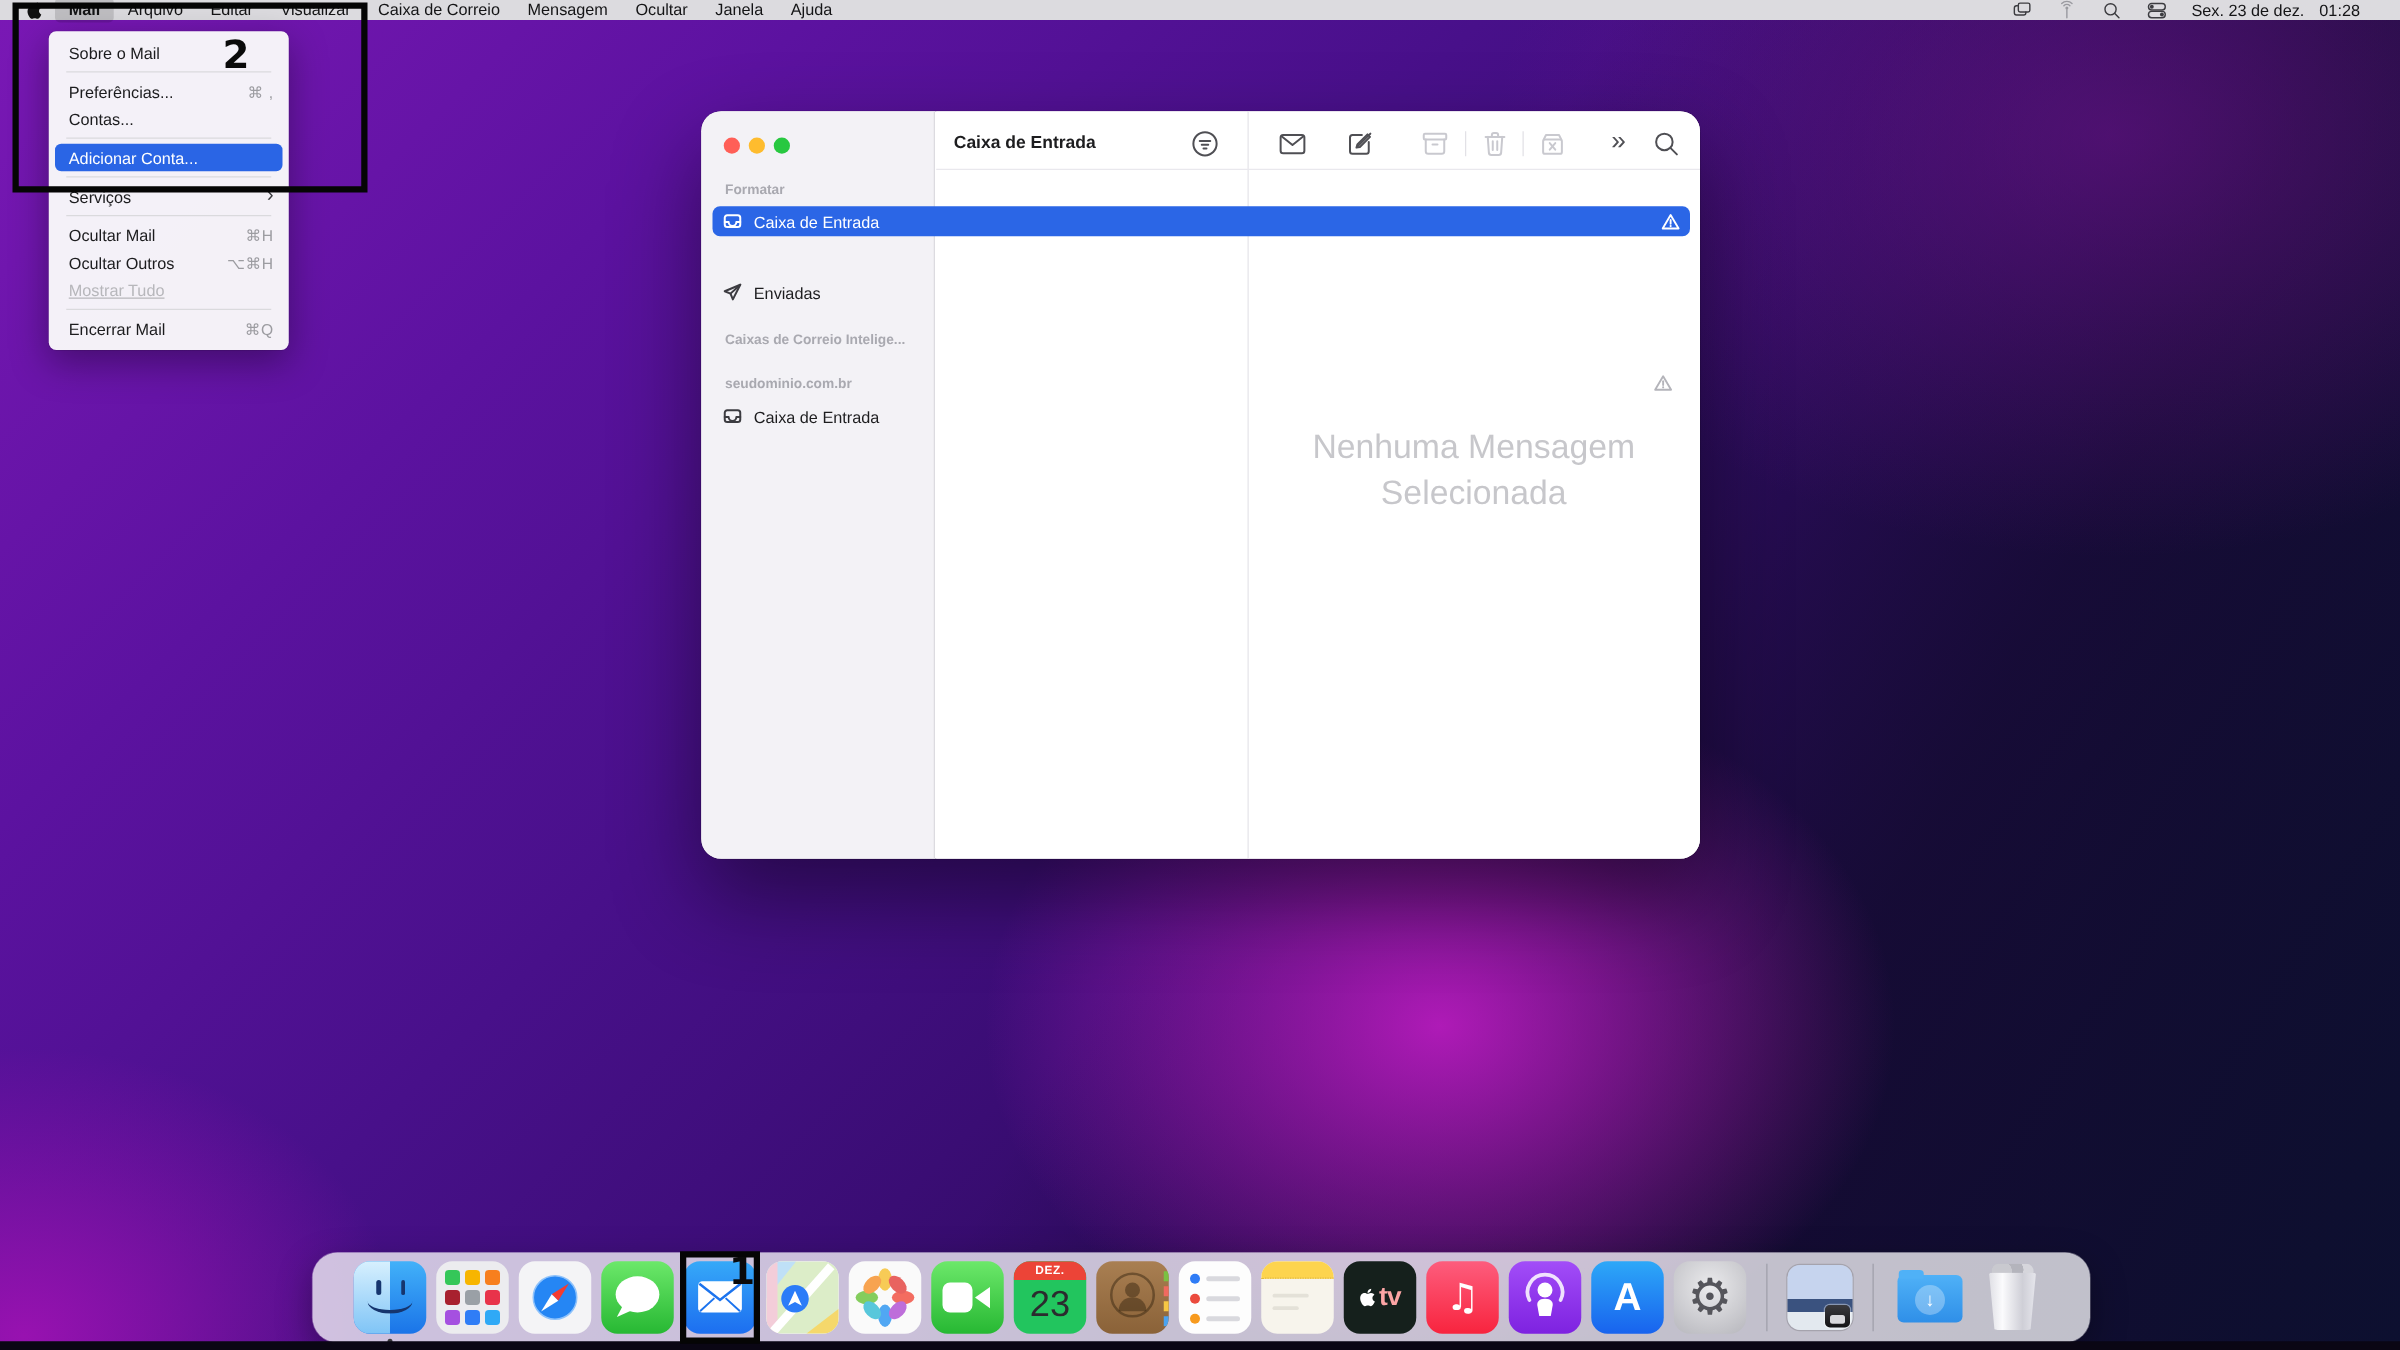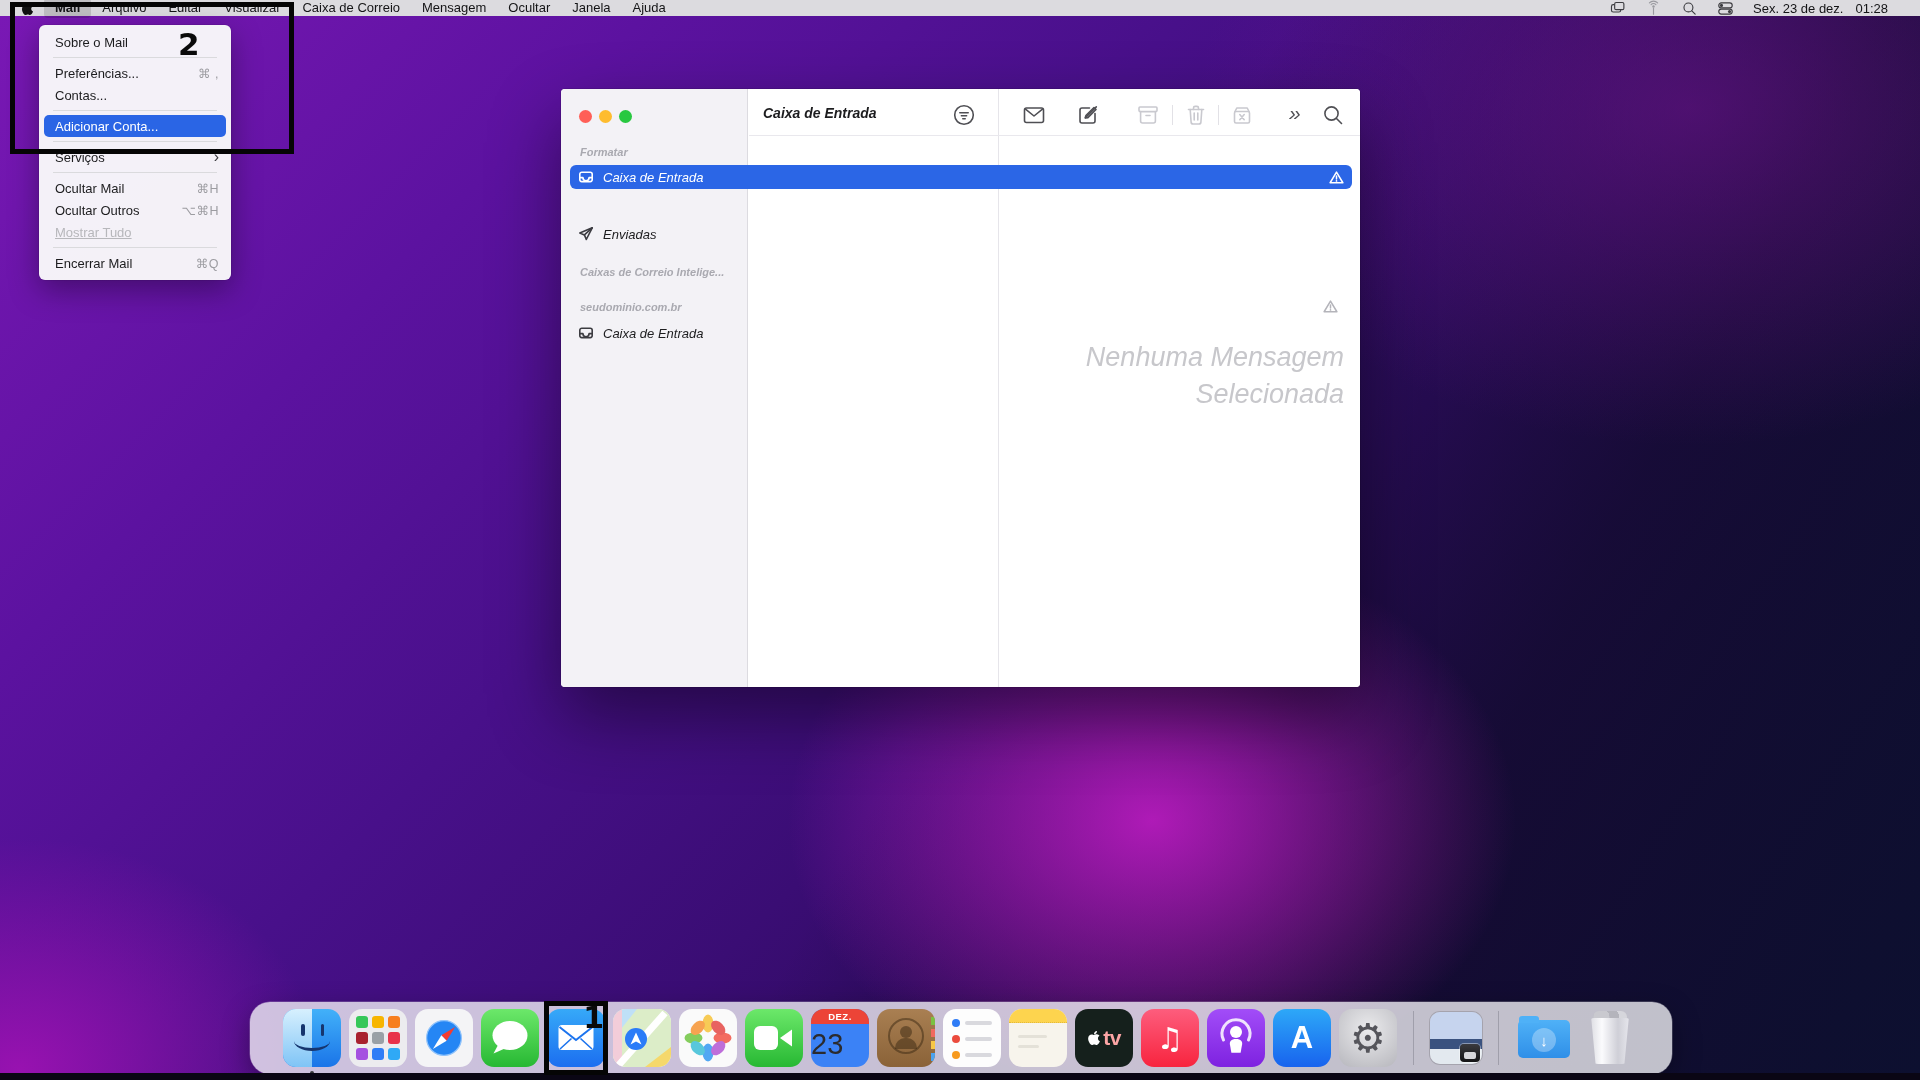--- a/index.html
+++ b/index.html
@@ -55,23 +55,22 @@
     border:5px solid #050505; z-index:9; pointer-events:none;
   }
   .anno-2 {
     position:absolute; left:178px; top:26px; z-index:10;
     font-size:31px; font-weight:800; color:#0a0a0a; font-family:"DejaVu Sans", sans-serif;
   }
 
   
   .window {
     position:absolute; left:561px; top:89px; width:799px; height:598px;
-    border-radius:4px; background:#fff; overflow:hidden;
+    border-radius:16px; background:#fff; overflow:hidden;
     box-shadow:0 30px 70px rgba(0,0,0,.45), 0 0 0 .5px rgba(0,0,0,.2);
-    font-style:italic;
   }
   .win-sidebar { position:absolute; left:0; top:0; width:187px; height:100%; background:#f3f2f6; border-right:1px solid #dcdbe0; }
   .win-list { position:absolute; left:188px; top:0; width:249px; height:100%; background:#fff; }
   .win-pane { position:absolute; left:437px; top:0; right:0; height:100%; background:#fff; border-left:1px solid #e6e5ea; }
   .tb-divider { position:absolute; left:188px; right:0; top:46px; height:1px; background:#e9e8ed; }
 
   .traffic { position:absolute; top:21px; left:18px; display:flex; gap:7px; }
   .tl { width:13px; height:13px; border-radius:50%; }
   .tl.r { background:#ff5f57; } .tl.y { background:#febc2e; } .tl.g { background:#28c840; }
 
@@ -91,21 +90,21 @@
   .sb-row .ic svg { width:16px; height:16px; }
   .sb-row.sel { background:#2b66e6; border-radius:6px; color:#fff; }
   .sb-row.sel .ic { color:#fff; }
   .sb-warn { margin-left:auto; margin-right:8px; width:15px; height:15px; color:#fff; }
   .hdr-warn { position:absolute; right:22px; width:15px; height:15px; color:#b4b4ba; }
 
   .placeholder {
     position:absolute; left:437px; right:0; top:250px; text-align:center;
     color:#c7c7cb; font-size:27px; line-height:37px; font-weight:400;
   }
-  .placeholder span { display:inline-block; max-width:330px;text-align:right; }
+  .placeholder span { display:inline-block; max-width:330px; }
 
   
   .dock {
     position:absolute; left:250px; top:1002px; width:1422px; height:72px;
     background:rgba(244,244,247,.78); border-radius:20px;
     box-shadow:0 0 0 .5px rgba(255,255,255,.35), 0 10px 28px rgba(0,0,0,.35);
     display:flex; align-items:center; justify-content:center; gap:8px; padding:0 10px;
   }
   .tile { position:relative; width:58px; height:58px; border-radius:13px; flex:0 0 auto; overflow:hidden; }
   .tile.noclip { overflow:visible; }
@@ -126,21 +125,21 @@
   .lp6{background:#a550e0}.lp7{background:#2f7df6}.lp8{background:#2fa9f6}
   
   .safari { background:#f4f4f6; display:flex; align-items:center; justify-content:center; }
   
   .greenapp { background:linear-gradient(180deg,#6ce86a,#27b833); }
   
   .mailtile { background:linear-gradient(180deg,#36a9f8,#1c6ef0); }
   
   .whitetile { background:#fafafa; }
   
-  .caltile { background:#3b82f6; display:flex; flex-direction:column; align-items:flex-start; }
+  .caltile { background:#22c55e; display:flex; flex-direction:column; align-items:center; }
   .cal-month { width:100%; height:15px; background:#ec4437; color:#fff; font-size:9.5px; font-weight:700; text-align:center; line-height:15px; letter-spacing:.5px; }
   .cal-day { font-size:29px; font-weight:300; color:#2b2b2e; line-height:40px; }
   
   .contacts { background:linear-gradient(180deg,#a97f52,#8a6238); }
   .ct-circle { position:absolute; left:11px; top:9px; width:36px; height:36px; border-radius:50%; border:2.5px solid rgba(58,39,18,.5); }
   .ct-head { position:absolute; left:23px; top:17px; width:12px; height:12px; border-radius:50%; background:rgba(58,39,18,.5); }
   .ct-body { position:absolute; left:18px; top:29px; width:22px; height:11px; border-radius:10px 10px 0 0; background:rgba(58,39,18,.5); }
   .ct-tab { position:absolute; right:0; width:4px; height:8px; }
   
   .reminders { background:#fdfdfd; padding:10px 9px; display:flex; flex-direction:column; gap:8px; }

